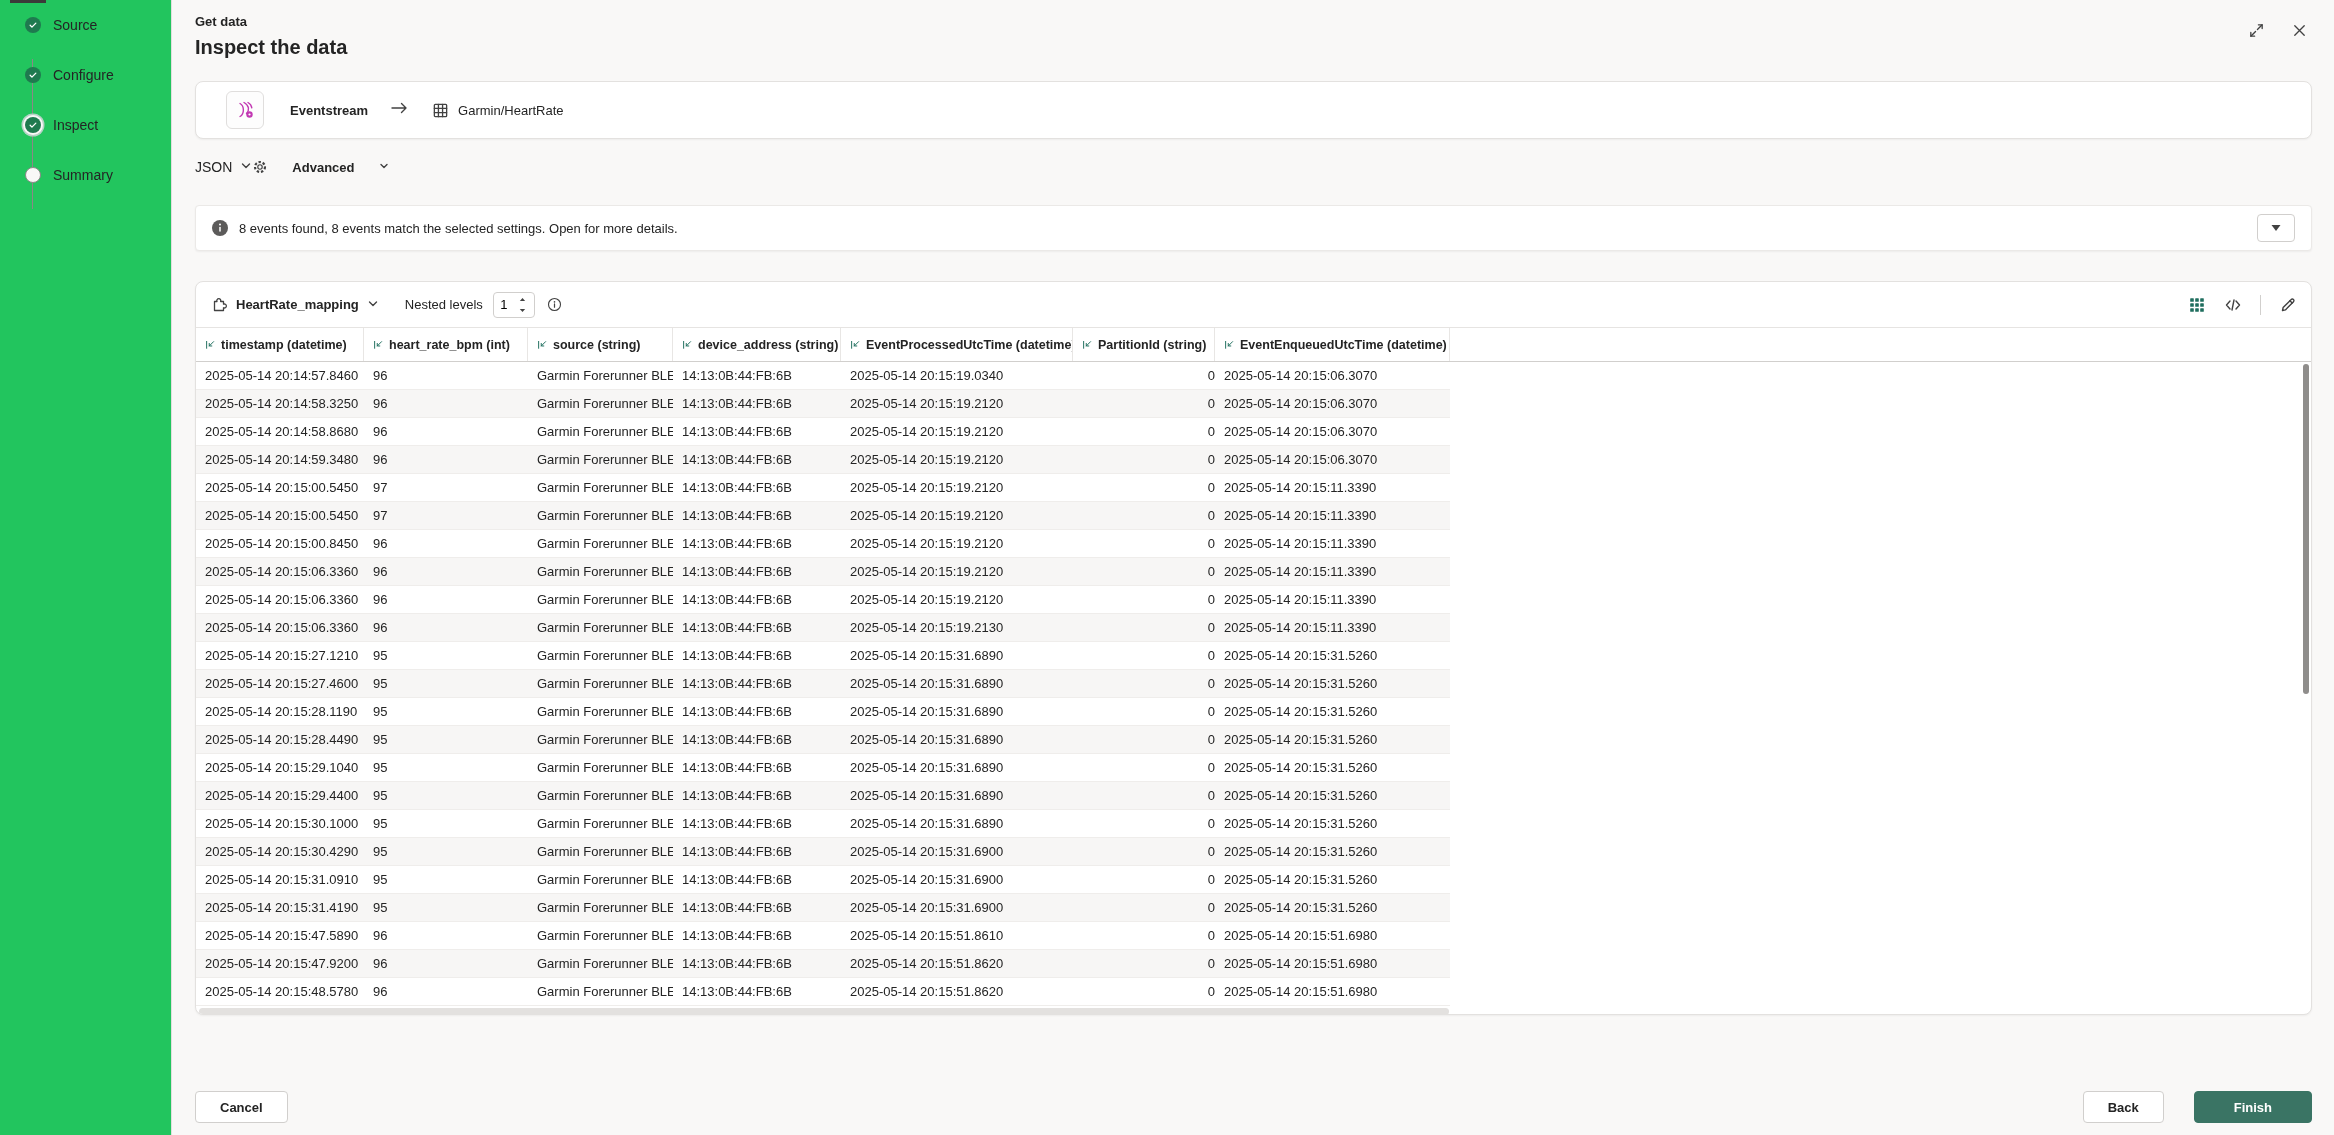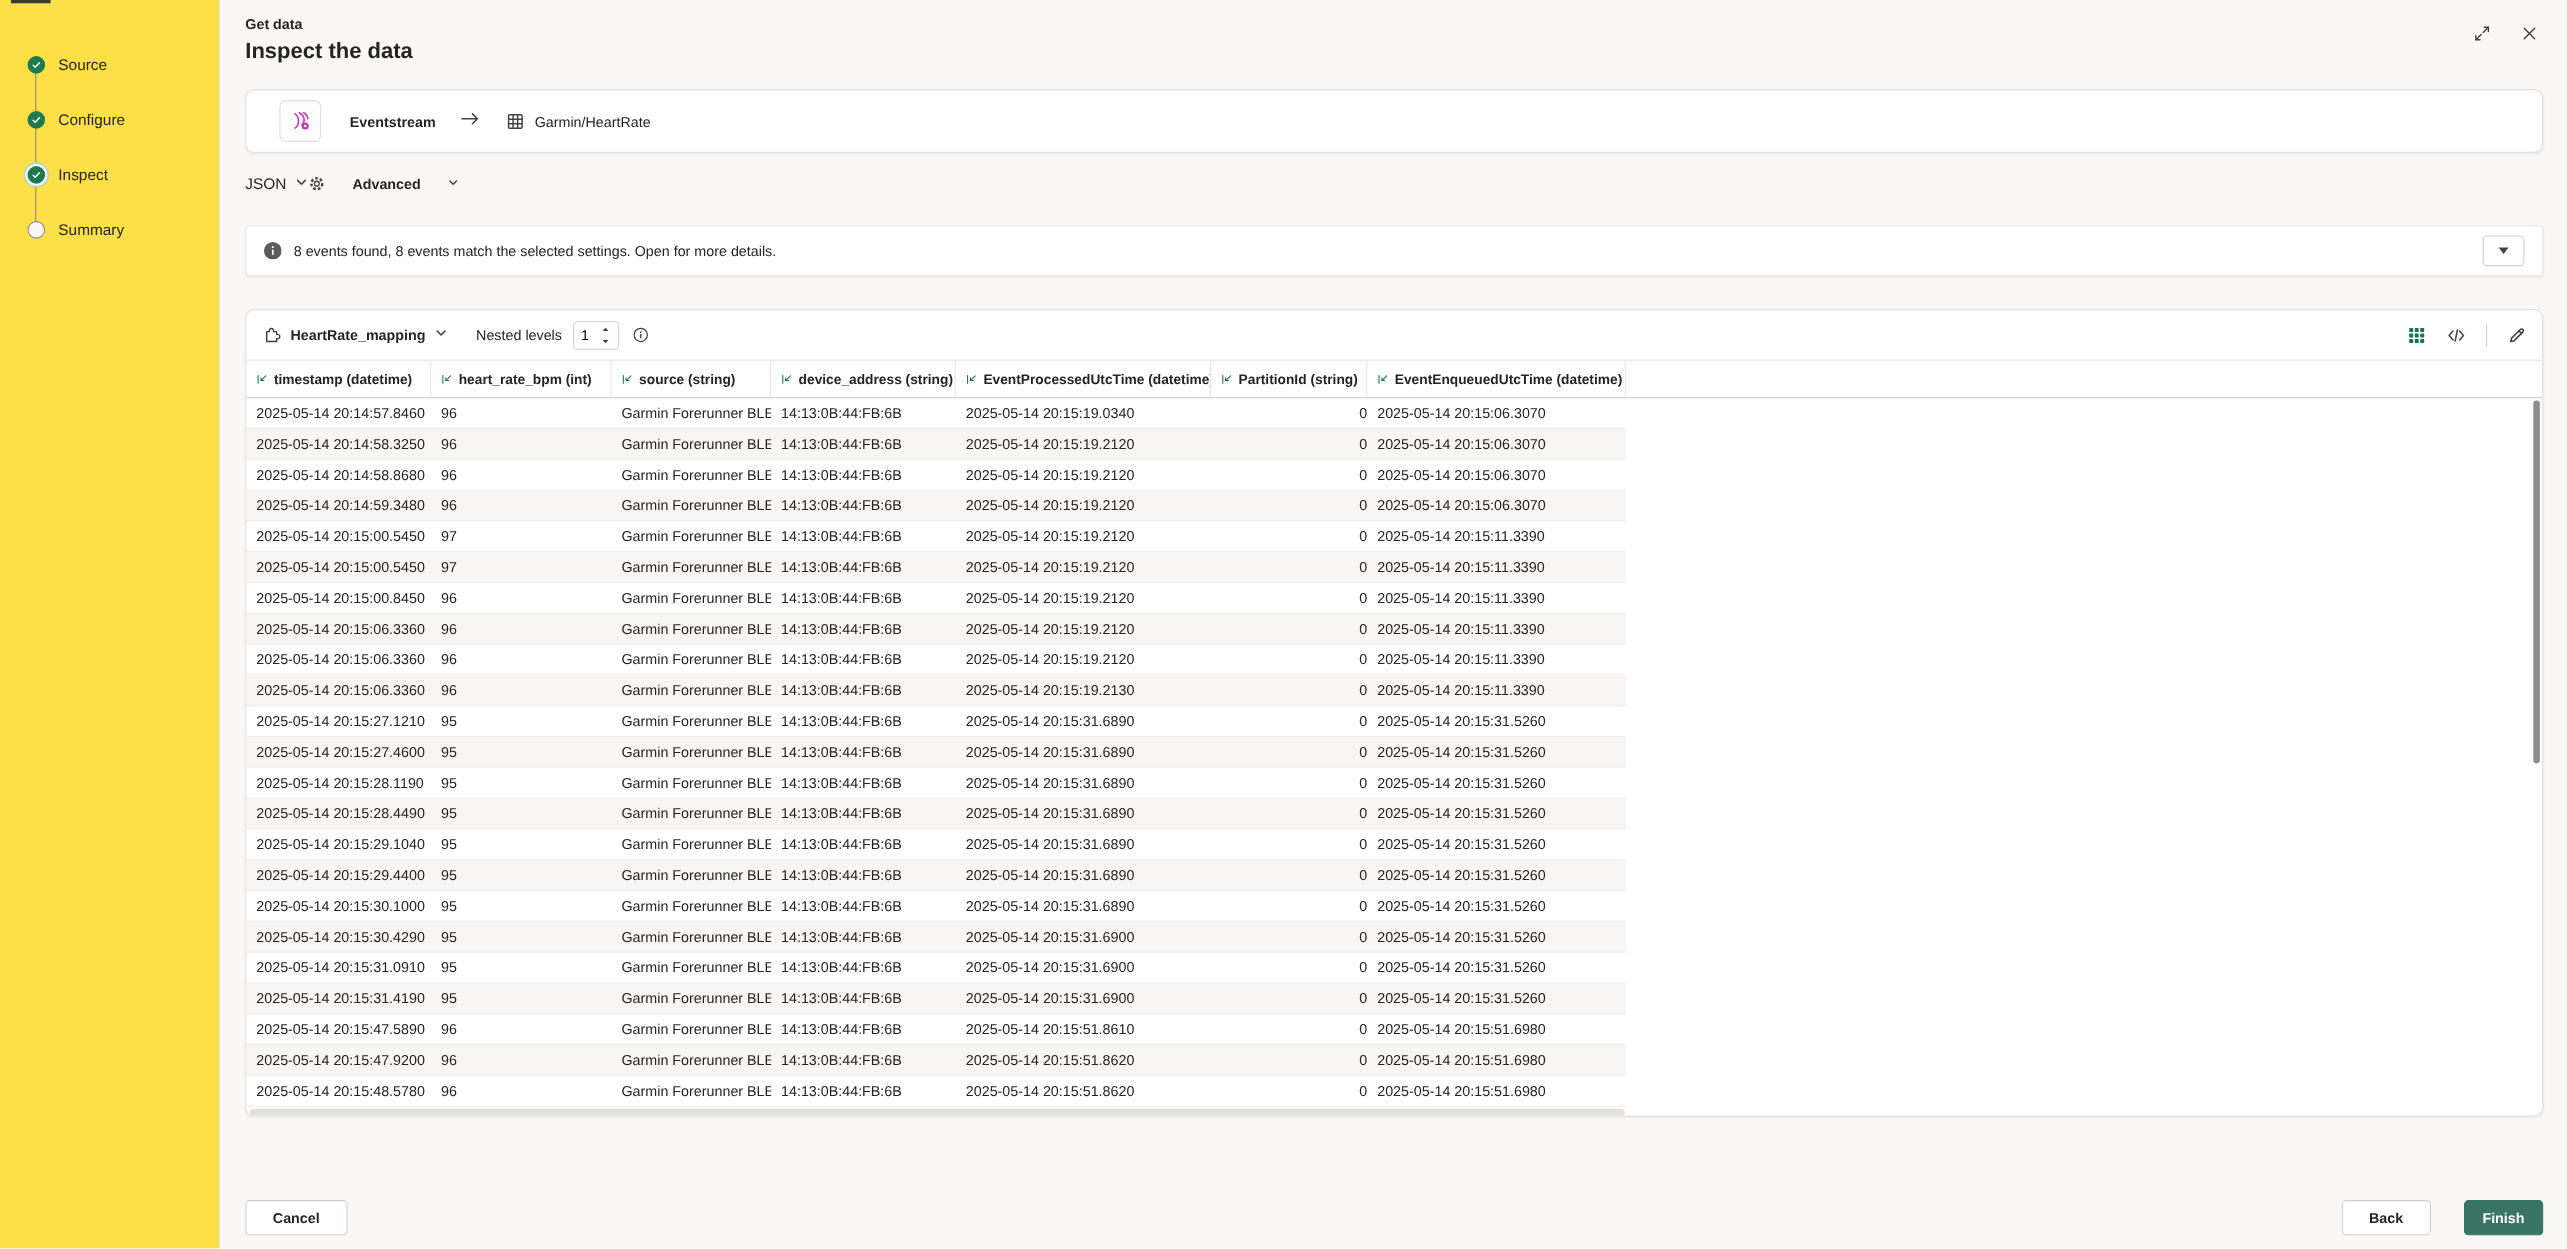--- a/index.html
+++ b/index.html
@@ -7,22 +7,22 @@
   body {
     width:2334px; height:1135px; overflow:hidden;
     font-family:"Liberation Sans", sans-serif;
     color:#242424; background:#f9f8f7;
     -webkit-font-smoothing:antialiased;
   }
   .app { display:flex; width:100%; height:100%; }
 
   
   aside.stepper {
-    width:200px; background:#fde047; border-right:1px solid #e1dfdd;
-    position:relative; padding-top:34px; flex:none;
+    width:172px; background:#22c55e; border-right:1px solid #e1dfdd;
+    position:relative; flex:none;
   }
   .artifact { position:absolute; left:10px; top:0; width:36px; height:3px; background:#3b3a39; }
   aside.stepper::before {
     content:""; position:absolute; left:32px; top:59px; width:1px; height:150px; background:#8a8886;
   }
   .step { display:flex; align-items:center; height:50px; padding-left:25px; position:relative; cursor:pointer; }
   .dot {
     width:16px; height:16px; border-radius:50%; flex:none; z-index:1;
     display:flex; align-items:center; justify-content:center; background:#f9f8f7;
   }
@@ -123,21 +123,21 @@
   .hscroll { height:10px; flex:none; display:flex; align-items:center; padding-left:3px; }
   .hthumb { width:1250px; height:7px; background:#e3e1df; border-radius:4px; }
 
   
   .footer { margin-top:auto; height:56px; display:flex; align-items:center; }
   .btn {
     height:32px; padding:0 24px; border:1px solid #d1cfcd; border-radius:4px; background:#fff;
     font-size:13px; font-weight:600; font-family:inherit; color:#242424; cursor:pointer;
   }
   .btn-back { margin-left:auto; }
-  .btn-primary { margin-left:30px; background:var(--finish); border:1px solid var(--finish); color:#fff; padding:0 16px; }
+  .btn-primary { margin-left:30px; background:var(--finish); border:1px solid var(--finish); color:#fff; padding:0 39px; }
 </style>
 </head>
 <body>
 
 <div class="app">
 
   <aside class="stepper">
     <div class="artifact"></div>
   <div class="step done">
         <span class="dot">

